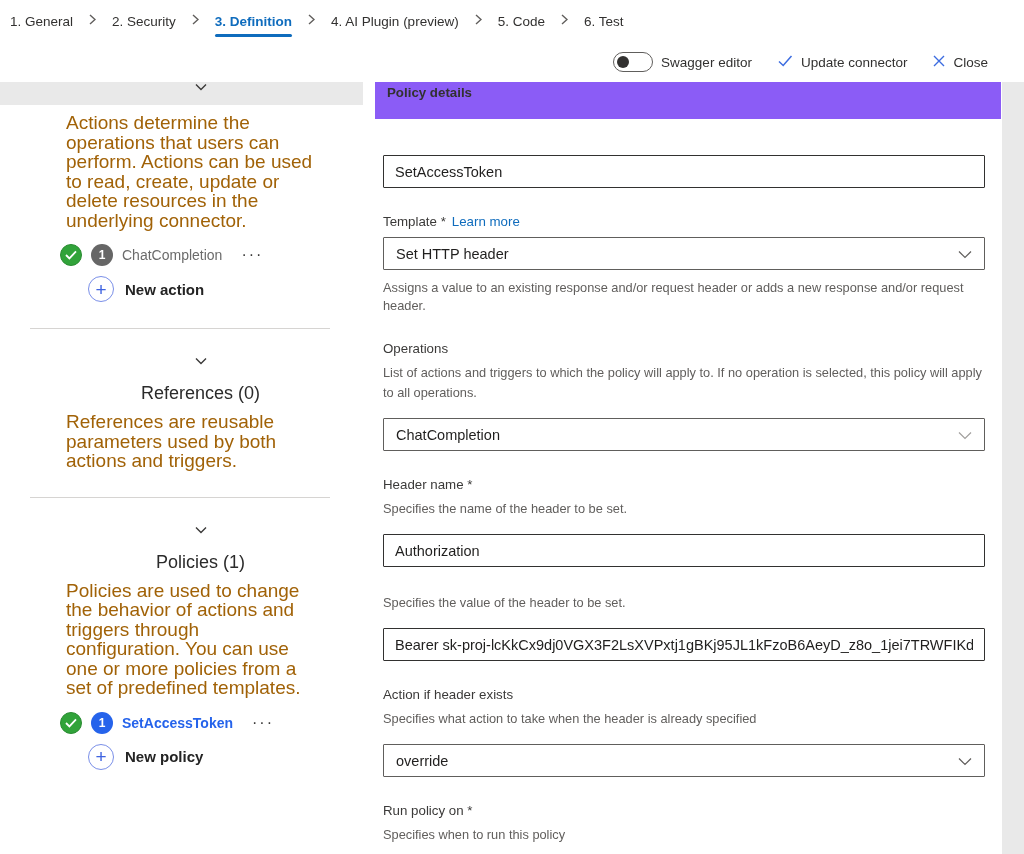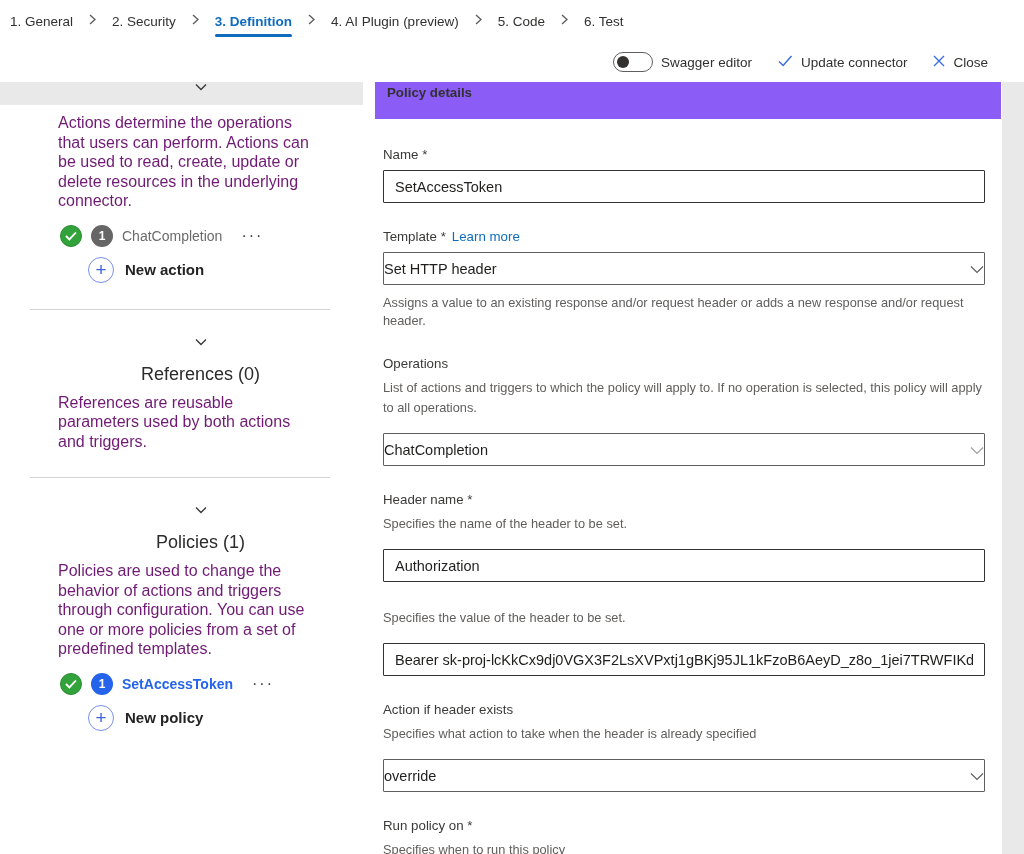--- a/index.html
+++ b/index.html
@@ -22,21 +22,21 @@
   
   .content { position:absolute; top:82px; left:0; right:0; bottom:0; }
   .scroll-track { position:absolute; top:0; right:0; width:22px; bottom:0; background:#e9e9e9; }
 
   
   .sidebar { position:absolute; left:0; top:0; width:363px; }
   .sticky-band { height:23px; background:#e9e9e9; overflow:hidden; padding-left:38px; }
   .sticky-band .section-header { margin-top:-7px; }
   .section-header { display:flex; align-items:center; gap:13px; font-size:18px; color:#2b2b2b; cursor:pointer;flex-direction:column; }
   .sidebar-body { padding-left:38px; }
-  .section-desc { margin:8px 0 0 20px; width:252px; font-size:16px; line-height:19.5px; color:#701a75; }
+  .section-desc { margin:8px 0 0 28px; width:252px; font-size:19px; line-height:19.5px; color:#a16207; }
   .item-row { display:flex; align-items:center; gap:9px; margin:14px 0 0 22px; }
   .circle { width:22px; height:22px; border-radius:50%; display:flex; align-items:center; justify-content:center; flex:0 0 auto; }
   .circle.green { background:#31a33a; border:1px solid #2a8c32; }
   .circle.gray  { background:#666666; color:#fff; font-size:12px; font-weight:700; }
   .circle.blue  { background:#2563eb; color:#fff; font-size:12px; font-weight:700; }
   .item-label { font-size:14px; color:#6b6b6b; }
   .item-label.selected { color:#2563eb; font-weight:700; }
   .more-dots { font-size:16px; color:#3b3a39; letter-spacing:2px; margin-left:10px; cursor:pointer; }
   .new-row { display:flex; align-items:center; gap:11px; margin:10px 0 0 50px; cursor:pointer; }
   .plus-circle { width:26px; height:26px; border-radius:50%; border:1px solid #7a8fe8; color:#3f63e0; font-size:19px; font-weight:400; display:flex; align-items:center; justify-content:center; line-height:1; }
@@ -47,21 +47,21 @@
   
   .main { position:absolute; left:375px; top:0; width:626px; }
   .panel-title { height:37px; line-height:22px; background:#8b5cf6; font-size:13.3px; font-weight:700; color:#323130; padding-left:12px; }
   .form { padding:2px 16px 0 8px; }
   .group { margin-top:26px; }
   .f-label { font-size:13.3px; color:#3b3a39; }
   .f-label-row { display:flex; align-items:center; gap:6px; }
   .f-link { font-size:13.3px; color:#0f6cbd; cursor:pointer; text-decoration:none; }
   .f-desc { margin-top:7px; font-size:12.8px; line-height:20px; color:#605e5c; }
   .f-input { margin-top:15px; width:100%; height:33px; border:1px solid #323130; background:#fff; padding:0 11px; font-size:14.5px; color:#201f1e; font-family:"Liberation Sans", sans-serif; border-radius:1px; }
-  .f-select { margin-top:15px; width:100%; height:33px; border:1px solid #605e5c; background:#fff; padding:0 0; display:flex; align-items:center; justify-content:space-between; font-size:14.5px; color:#201f1e; cursor:pointer; border-radius:1px; }
+  .f-select { margin-top:15px; width:100%; height:33px; border:1px solid #605e5c; background:#fff; padding:0 12px; display:flex; align-items:center; justify-content:space-between; font-size:14.5px; color:#201f1e; cursor:pointer; border-radius:1px; }
   .f-help { margin-top:9px; font-size:12.8px; line-height:18px; color:#605e5c; }
   .group.tight .f-input, .group.tight .f-select { margin-top:8px; }
 </style>
 </head>
 <body>
 
 <nav class="breadcrumb">
   <div class="crumb"><span>1. General</span></div>
   <span class="crumb-sep">
       <svg width="7" height="11" viewBox="0 0 7 11">
@@ -190,21 +190,20 @@
       </div>
     </div>
   </aside>
 
   <main class="main">
     <div class="panel-title">Policy details</div>
 
     <div class="form">
 
       <div class="group tight">
-        <div class="f-label">Name *</div>
         <input class="f-input" type="text" value="SetAccessToken" style="">
       </div>
 
       <div class="group tight">
         <div class="f-label-row">
           <span class="f-label">Template *</span>
           <a class="f-link">Learn more</a>
         </div>
         <div class="f-select">
           <span>Set HTTP header</span>

